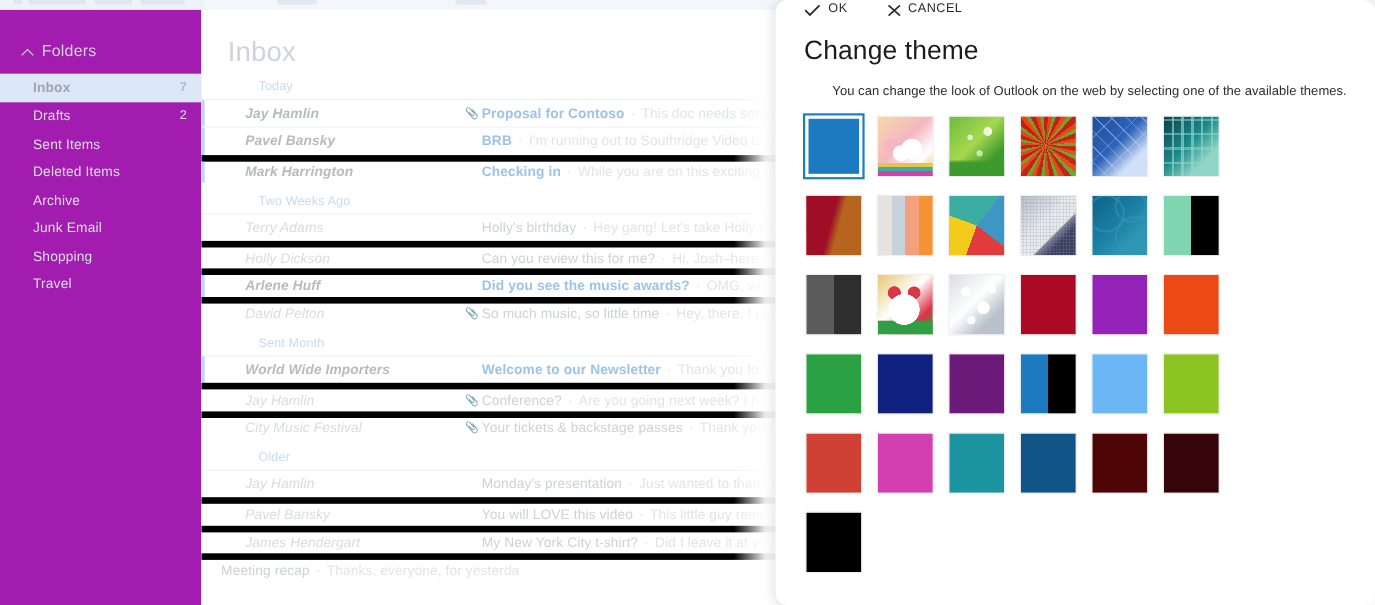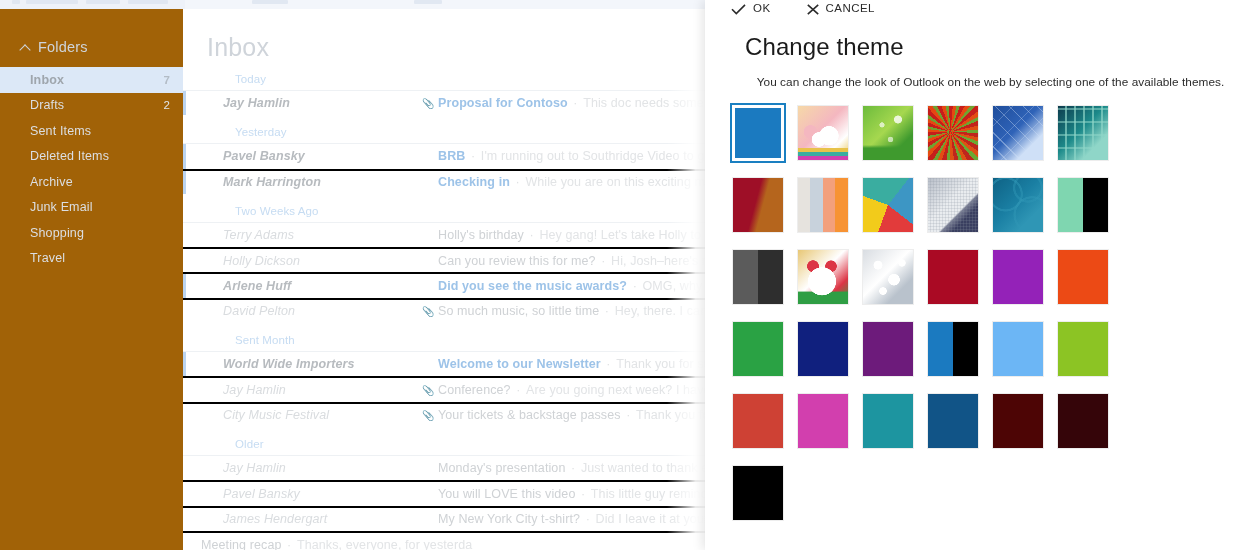--- a/index.html
+++ b/index.html
@@ -23,21 +23,21 @@
     background: #eef2f9;
   }
   .topbar .tb-ghost {
     position: absolute; top: 0px; height: 4px; background: #dbe3ef; opacity: .75;
     border-radius: 1px;
   }
 
   
   .sidebar {
     position: absolute; left: 0; top: 9px; width: 183px; height: 541px;
-    background: #a16207;
+    background: #a21caf;
   }
   .folders-head {
     display: flex; align-items: center; gap: 7px;
     padding: 30px 0 0 20px;
     color: #cfd4da; font-size: 14.5px; letter-spacing: .2px;
   }
   .chev-up { width: 11px; height: 11px; position: relative; flex: 0 0 auto; }
   .chev-up::before {
     content: ""; position: absolute; left: 1px; top: 4px;
     width: 7px; height: 7px; border-left: 1.4px solid #cfd4da; border-top: 1.4px solid #cfd4da;
@@ -60,21 +60,21 @@
   }
   .mail-title {
     font-size: 25px; color: #cfd4da; font-weight: 400;
     padding: 24px 0 0 24px; letter-spacing: .2px;
   }
   .group-head {
     font-size: 11.5px; color: #c6dcf2; padding: 11px 0 5px 24px; letter-spacing: .1px; margin-left: 28px;
   }
   .mail-row {
     position: relative; display: flex; align-items: center;
-    height: 25.3px; border-top: 2px solid #000000;
+    height: 25.3px; border-top: 6px solid #000000;
   }
   .mail-row.first-of-group { border-top: 1px solid #eef1f4; }
   .unread-bar {
     position: absolute; left: 0; top: 0; width: 3px; height: 100%;
     background: #bcd4ef;
   }
   .unread-bar.hide { background: transparent; }
   .m-sender {
     width: 237px; padding-left: 40px; font-size: 12.5px;
     color: #d9dcdf; letter-spacing: .1px; white-space: nowrap; overflow: hidden; font-style: italic;
@@ -102,36 +102,37 @@
     position: absolute; right: 0; top: 0; width: 10px; height: 541px;
     background: linear-gradient(to right, rgba(0,0,0,0) 0%, rgba(0,0,0,.035) 100%);
     pointer-events: none;
   }
 
   
   .panel {
     position: absolute; left: 705px; top: 0; width: 545px; height: 550px;
     background: #ffffff;
     box-shadow: -3px 0 10px rgba(0,0,0,.10);
+    border-radius: 11px;
   }
   .panel-actions {
     display: flex; align-items: center; gap: 36px;
     padding: 0 0 0 26px; height: 18px;
   }
   .pa-btn {
     display: flex; align-items: center; gap: 7px;
     font-size: 11.5px; color: #2b2b2b; letter-spacing: .45px;
     cursor: pointer; background: none; border: 0; font-family: inherit;
     padding: 0; line-height: 1;
   }
   .ico-check { width: 15px; height: 11px; display: block; }
   .ico-x { width: 12px; height: 11px; display: block; }
   .panel-title {
     font-size: 24px; color: #1b1b1b; font-weight: 400;
-    padding: 15px 0 0 26px; letter-spacing: .1px; margin-left: 14px;
+    padding: 15px 0 0 26px; letter-spacing: .1px;
   }
   .panel-desc {
     font-size: 11.8px; color: #2c2c2c; padding: 14px 0 0 26px; letter-spacing: .05px; text-align: center;
   }
 
   .swatch-grid {
     display: grid; grid-template-columns: repeat(6, 65px);
     gap: 8px 0; column-gap: 0;
     padding: 16px 0 0 27px;
   }
@@ -206,21 +207,20 @@
   <div class="maillist">
     <div class="mail-title">Inbox</div>
     <div id="mail-groups">
         <div class="group-head">Today</div>
         <div class="mail-row unread first-of-group">
           <div class="unread-bar"></div>
           <div class="m-sender">Jay Hamlin</div>
           <div class="m-clip">📎</div>
           <div class="m-subject"><span class="subj">Proposal for Contoso</span><span class="sep"> · </span><span class="prev">This doc needs some w</span></div>
         </div>
-        <div class="group-head">Yesterday</div>
         <div class="mail-row unread first-of-group">
           <div class="unread-bar"></div>
           <div class="m-sender">Pavel Bansky</div>
           <div class="m-clip"></div>
           <div class="m-subject"><span class="subj">BRB</span><span class="sep"> · </span><span class="prev">I'm running out to Southridge Video to g</span></div>
         </div>
         <div class="mail-row unread">
           <div class="unread-bar"></div>
           <div class="m-sender">Mark Harrington</div>
           <div class="m-clip"></div>

